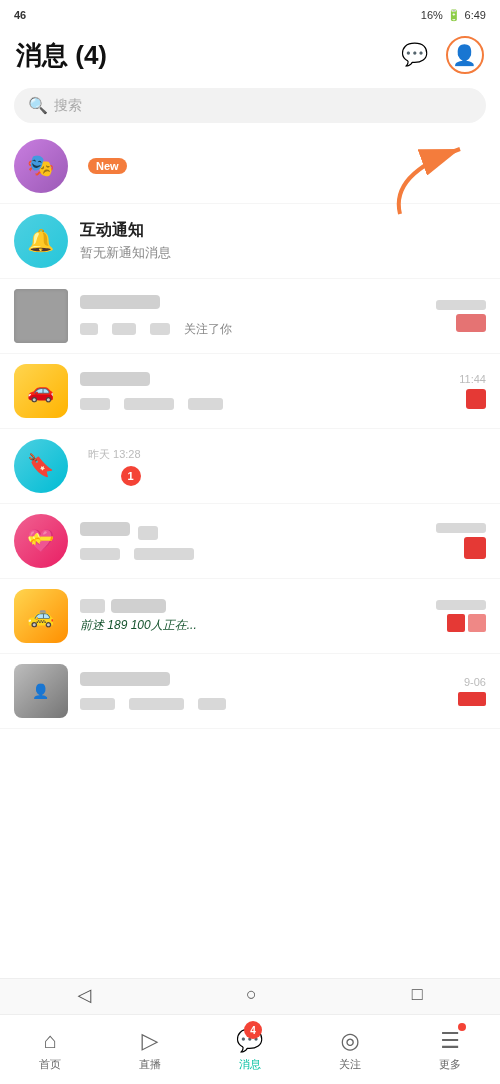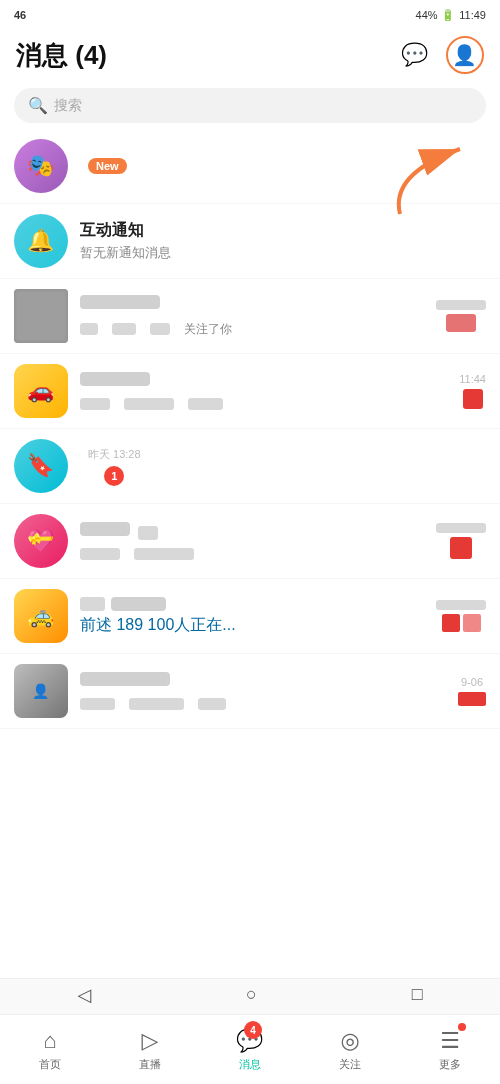--- a/index.html
+++ b/index.html
@@ -139,21 +139,21 @@
     .item-desc {
       font-size: 13px;
       color: #888;
       white-space: nowrap;
       overflow: hidden;
       text-overflow: ellipsis;
     }
     .item-meta {
       display: flex;
       flex-direction: column;
-      align-items: center;
+      align-items: flex-end;
       gap: 4px;
       margin-left: 8px;
       flex-shrink: 0;
     }
     .item-time {
       font-size: 11px;
       color: #bbb;
     }
     .badge-new {
       background: #f47c3c;
@@ -314,23 +314,23 @@
       z-index: 100;
       pointer-events: none;
     }
   </style>
 </head>
 <body>
 
 <div class="status-bar">
   <span class="status-left">46</span>
   <div class="status-right">
-    <span>44%</span>
+    <span>16%</span>
     <span>🔋</span>
-    <span>11:49</span>
+    <span>6:49</span>
   </div>
 </div>
 
 <div class="header">
   <div class="header-title">消息 (4)</div>
   <div class="header-icons">
     <div class="header-icon-btn">
       <span class="icon-bubble">💬</span>
     </div>
     <div class="header-icon-btn highlighted" style="position:relative;">
@@ -451,21 +451,21 @@
   <div class="list-item">
     <div class="avatar avatar-yellow2">
       <span>🚕</span>
     </div>
     <div class="item-content">
       <div style="margin-bottom:4px; display:flex; align-items:center; gap:6px;">
         <span class="blurred-text" style="width:25px;height:14px;"></span>
         <span class="blurred-name" style="width:55px;height:14px;margin-bottom:0;"></span>
       </div>
       <div class="blurred-desc">
-        <span style="font-size:16px;color:#0369a1;">前述 189 100人正在...</span>
+        <span style="font-size:12px;color:#14532d;font-style:italic;">前述 189 100人正在...</span>
       </div>
     </div>
     <div class="item-meta">
       <span class="blurred-meta-top"></span>
       <div style="display:flex; gap:3px;">
         <span style="width:18px;height:18px;background:#e53935;border-radius:2px;display:inline-block;"></span>
         <span style="width:18px;height:18px;background:#e53935;border-radius:2px;display:inline-block;opacity:0.6;"></span>
       </div>
     </div>
   </div>

